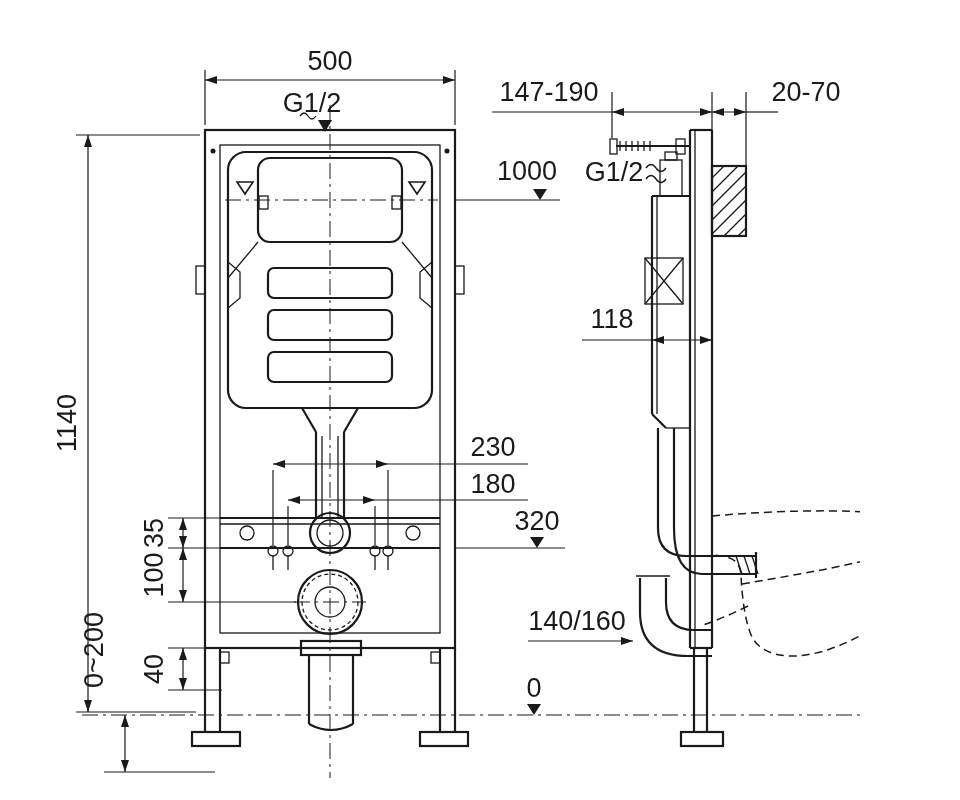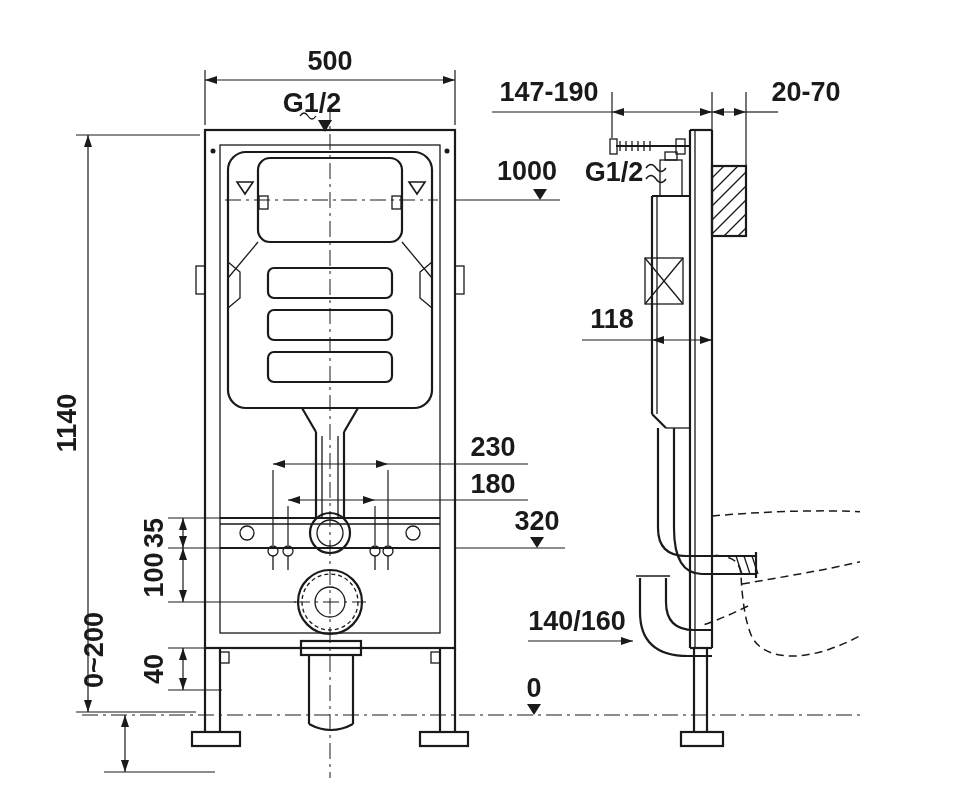--- a/index.html
+++ b/index.html
@@ -1,16 +1,16 @@
 <!DOCTYPE html>
 <html><head>
 <meta charset="utf-8">
 <style>
   html,body{margin:0;padding:0;background:#ffffff;}
-  .stage{width:860px;height:800px;position:relative;background:#fff;overflow:hidden;font-weight:bold;}
+  .stage{width:860px;height:800px;position:relative;background:#fff;overflow:hidden;}
   svg{display:block;}
   .s2{stroke:#1a1a1a;stroke-width:2.2;fill:none;stroke-linecap:butt;stroke-linejoin:miter;}
   .s1{stroke:#1a1a1a;stroke-width:1.3;fill:none;}
   .dim{stroke:#1a1a1a;stroke-width:1.2;fill:none;}
   .cl{stroke:#1a1a1a;stroke-width:1;fill:none;stroke-dasharray:16 5 3 5;}
   .dash{stroke:#1a1a1a;stroke-width:1.5;fill:none;stroke-dasharray:8 5;}
   .blk{fill:#1a1a1a;stroke:none;}
   .wh{fill:#ffffff;stroke:#1a1a1a;stroke-width:1.6;}
   text{font-family:"Liberation Sans",sans-serif;font-size:27px;fill:#1a1a1a;}
 </style>

